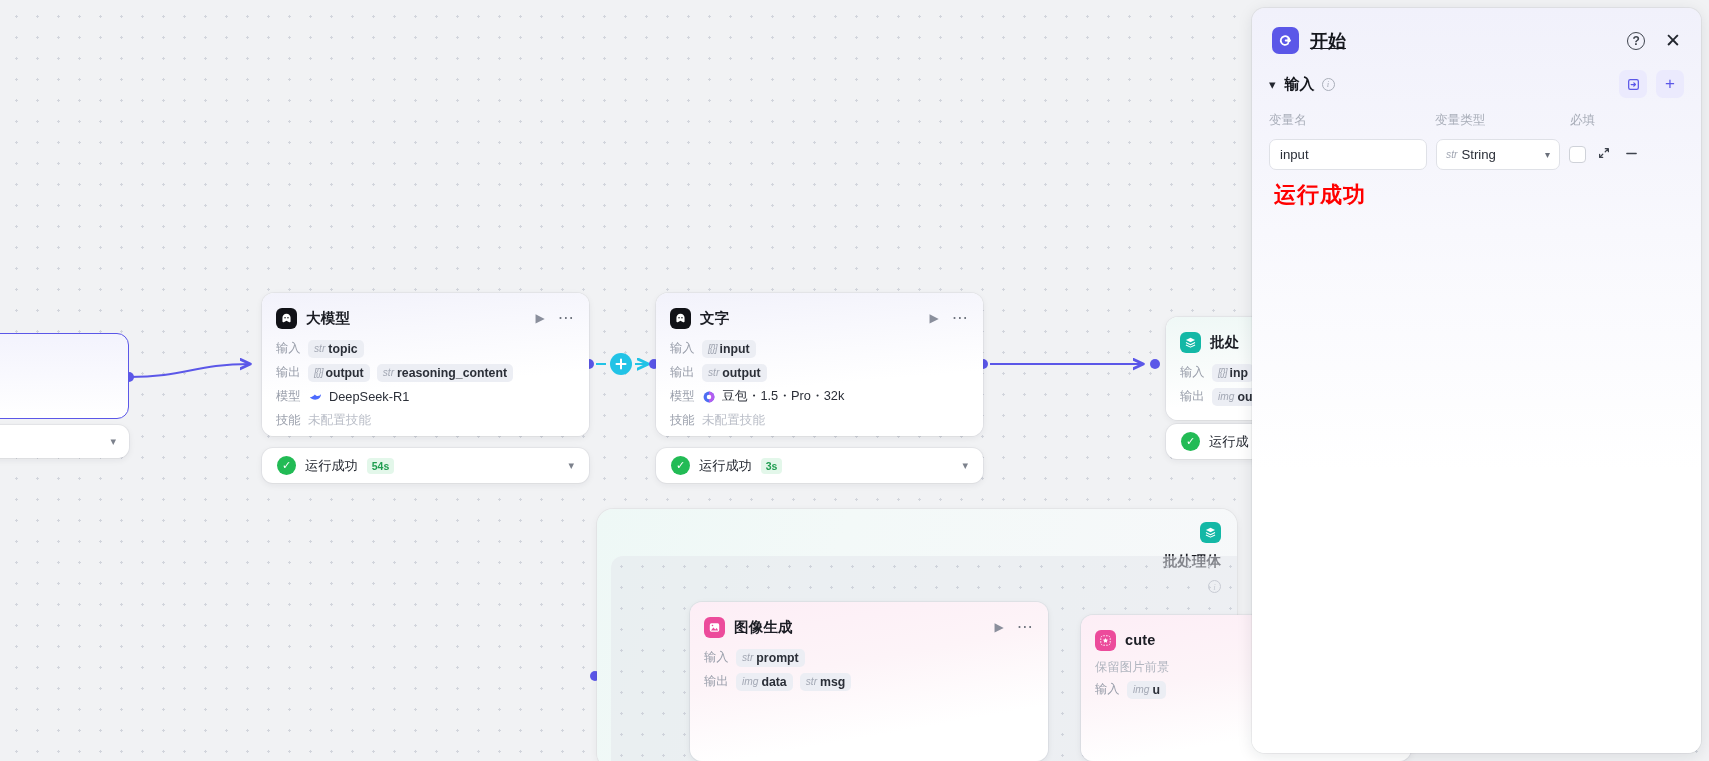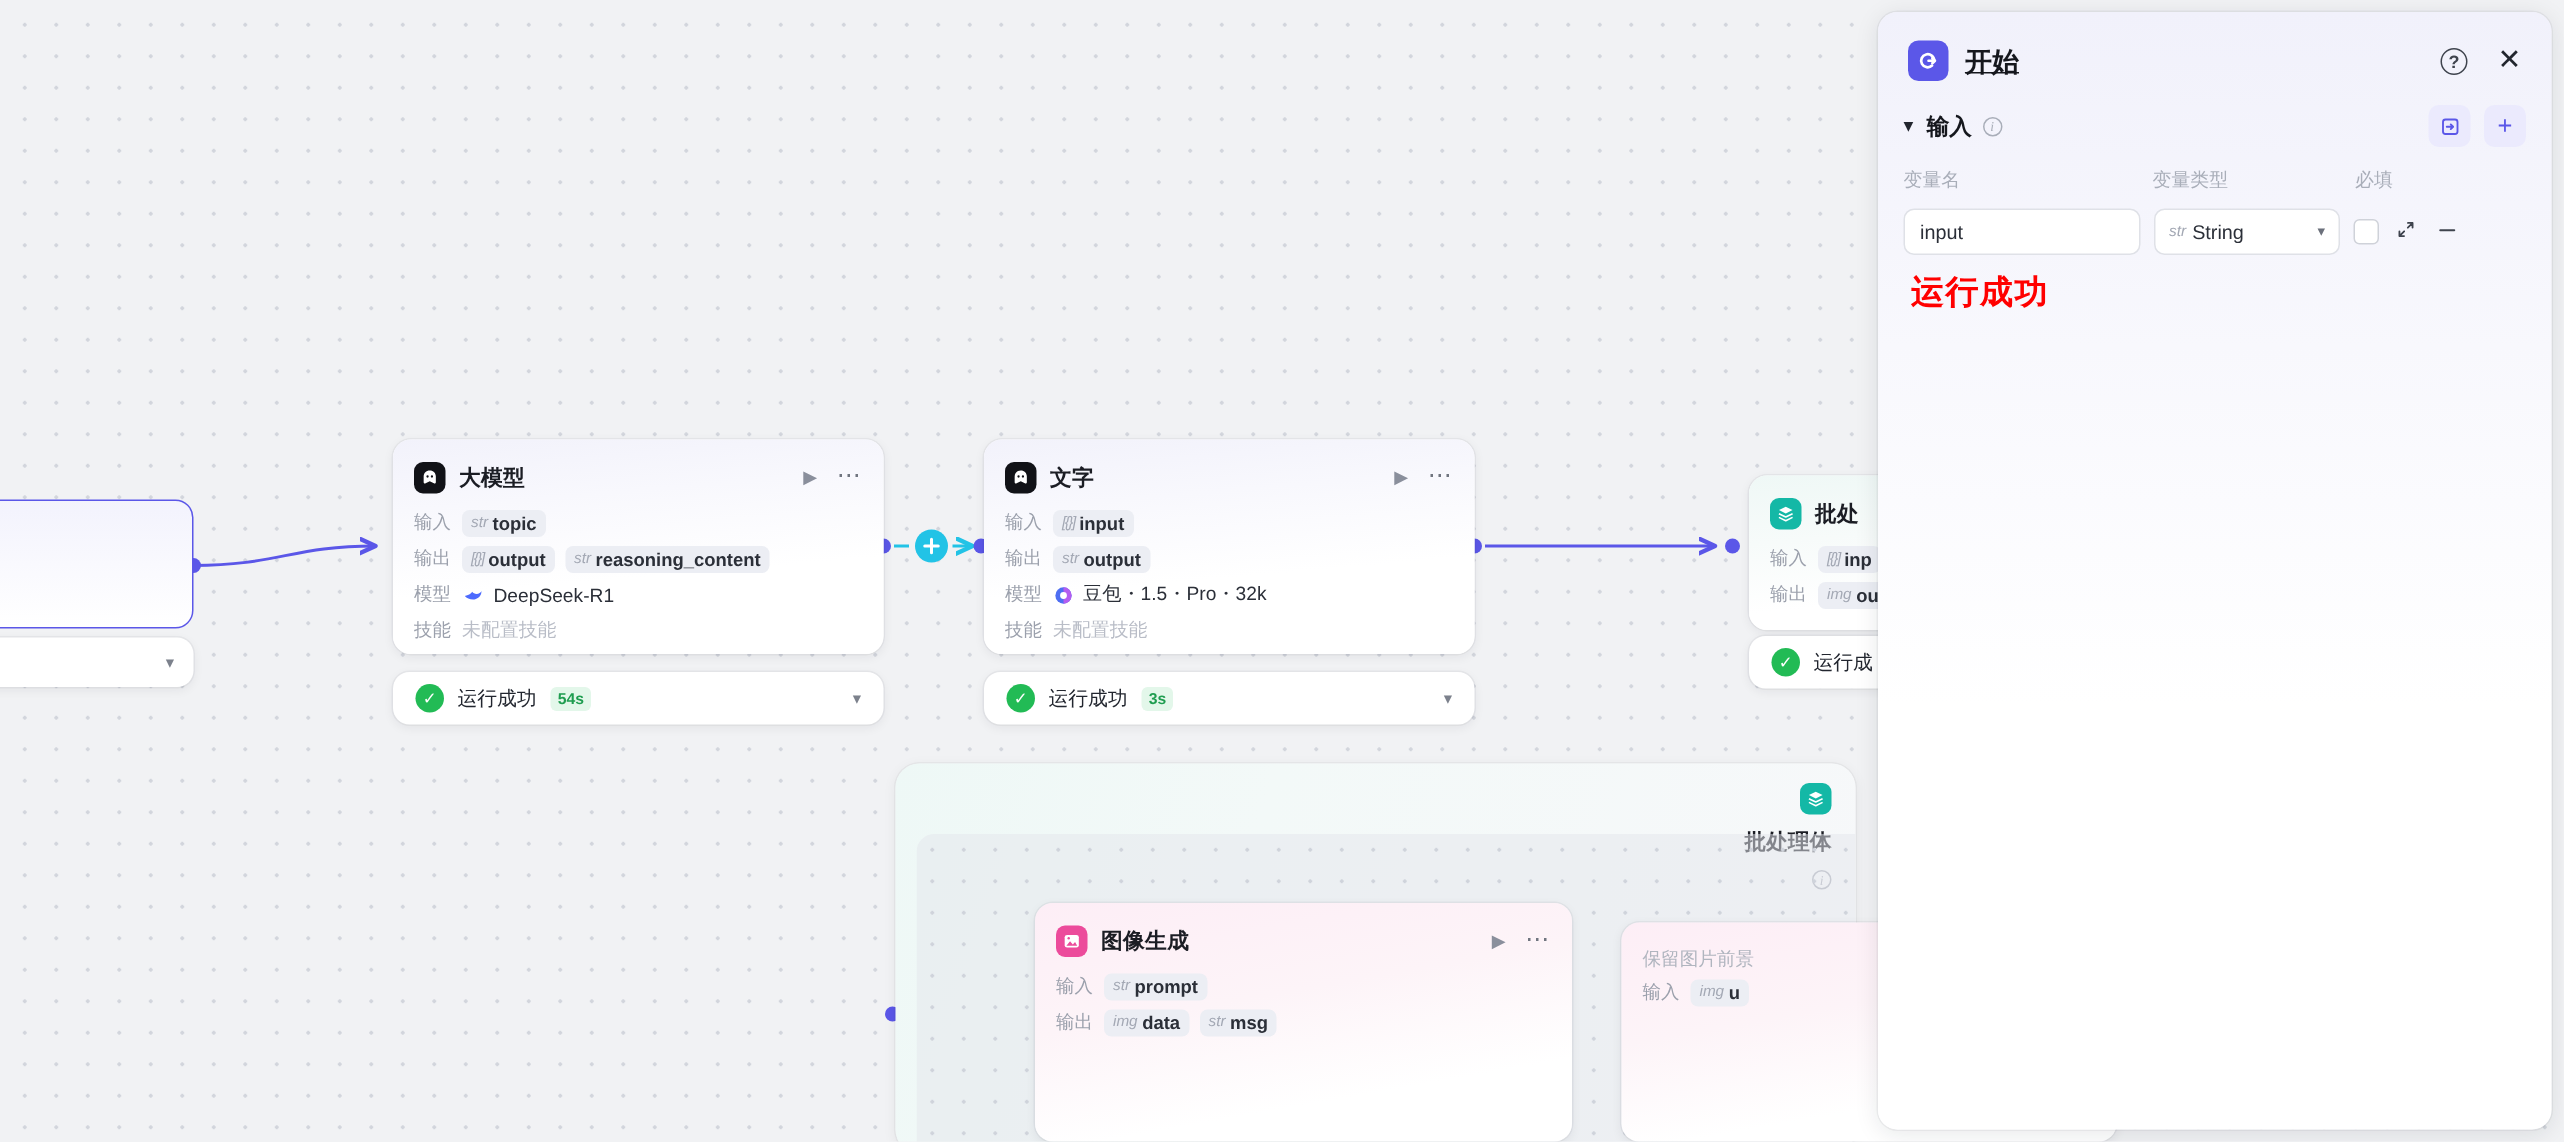--- a/index.html
+++ b/index.html
@@ -407,20 +407,29 @@
           <b>data</b>
         </span>
       <span class="chip">
           <i class="t">str</i>
           <b>msg</b>
         </span>
     </div>
   </div>
 
   <div class="img-node" style="left:1081px; top:615px; width:330px; height:146px;">
+    <div class="node-head">
+      <span class="node-ico ico-img">
+        <svg width="13" height="13" viewBox="0 0 16 16">
+            <rect x="2.2" y="2.2" width="11.6" height="11.6" rx="3" fill="none" stroke="#fff" stroke-width="1.1" stroke-dasharray="2 1.4"></rect>
+            <path d="m8 4.9 1 2 2.2.3-1.6 1.5.4 2.2L8 9.85 5.99 10.9l.4-2.2L4.8 7.2l2.2-.3z" fill="#fff"></path>
+          </svg>
+      </span>
+      <span class="node-title">cute</span>
+    </div>
     <div class="sub-desc">保留图片前景</div>
     <div class="row">
       <span class="row-label">输入</span>
       <span class="chip">
           <i class="t">img</i>
           <b>u</b>
         </span>
     </div>
   </div>
 

